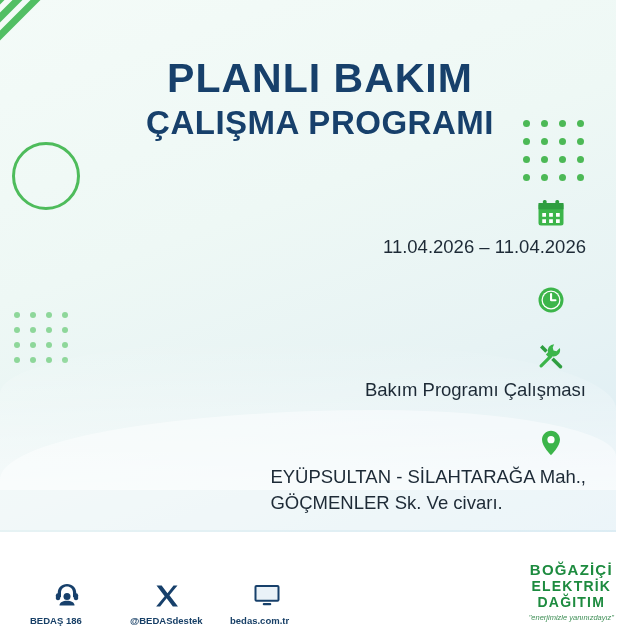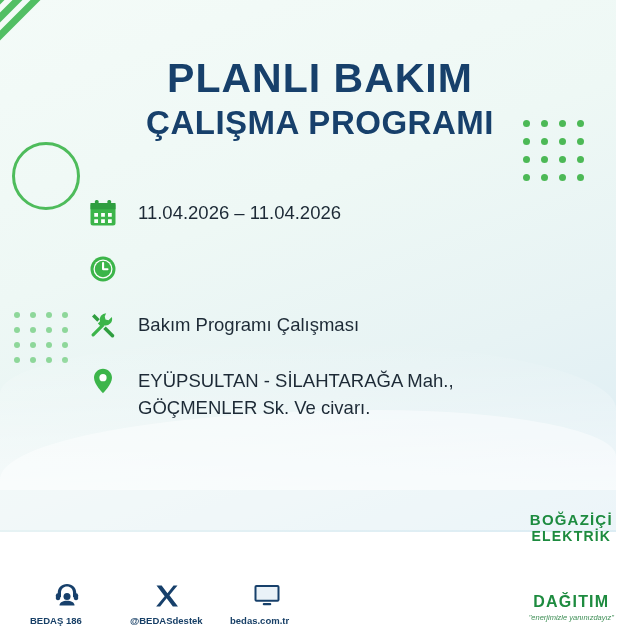--- a/index.html
+++ b/index.html
@@ -128,22 +128,23 @@
   }
   
   .info {
     position: absolute;
     top: 196px;
     left: 86px;
     width: 500px;
   }
   .row {
     display: flex;
-    align-items: flex-start;
+    align-items: flex-end;
     margin-bottom: 22px;
+    flex-direction: column;
   }
   .row .ico {
     width: 34px;
     min-width: 34px;
     height: 34px;
     margin-right: 18px;
     display: flex;
     align-items: center;
     justify-content: center;
   }
@@ -201,25 +202,24 @@
     color: #1d8b3f;
     letter-spacing: 1.2px;
   }
   .brand .b2 {
     font-size: 14px;
     font-weight: bold;
     color: #1d8b3f;
     letter-spacing: 1.2px;
   }
   .brand .b3 {
-    font-size: 16px;
+    font-size: 14px;
     font-weight: bold;
     color: #1d8b3f;
     letter-spacing: 1.2px;
-    margin-top: 48px;
   }
   .brand .slogan {
     font-size: 7.5px;
     color: #3f8f56;
     margin-top: 3px;
     font-style: italic;
   }
 </style>
 </head>
 <body>

